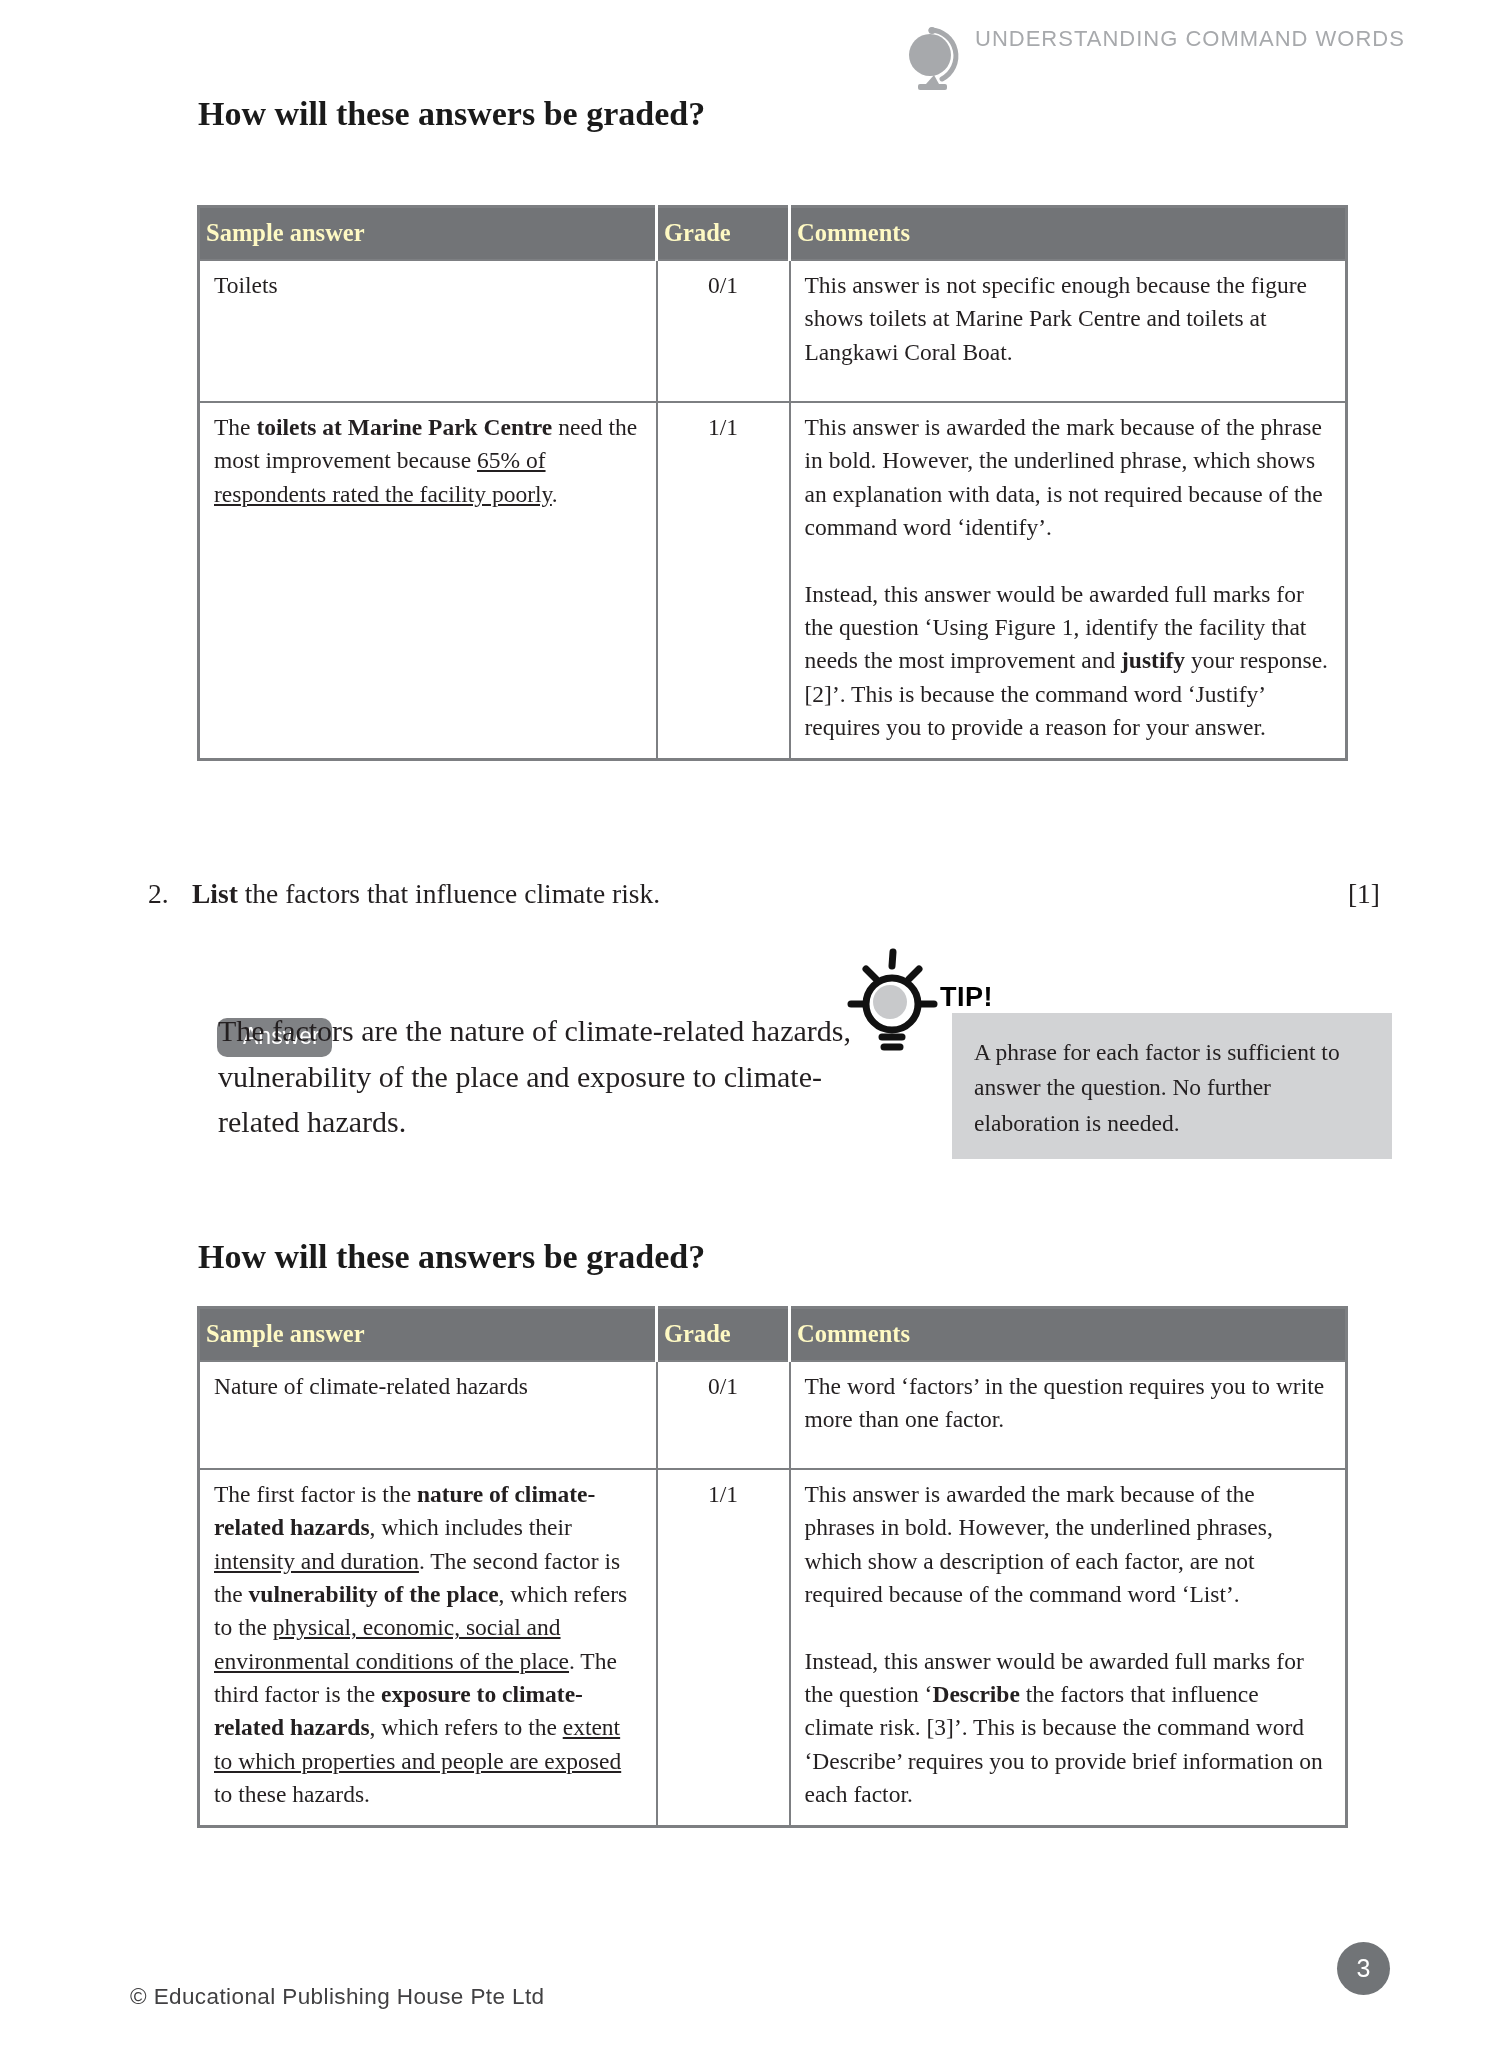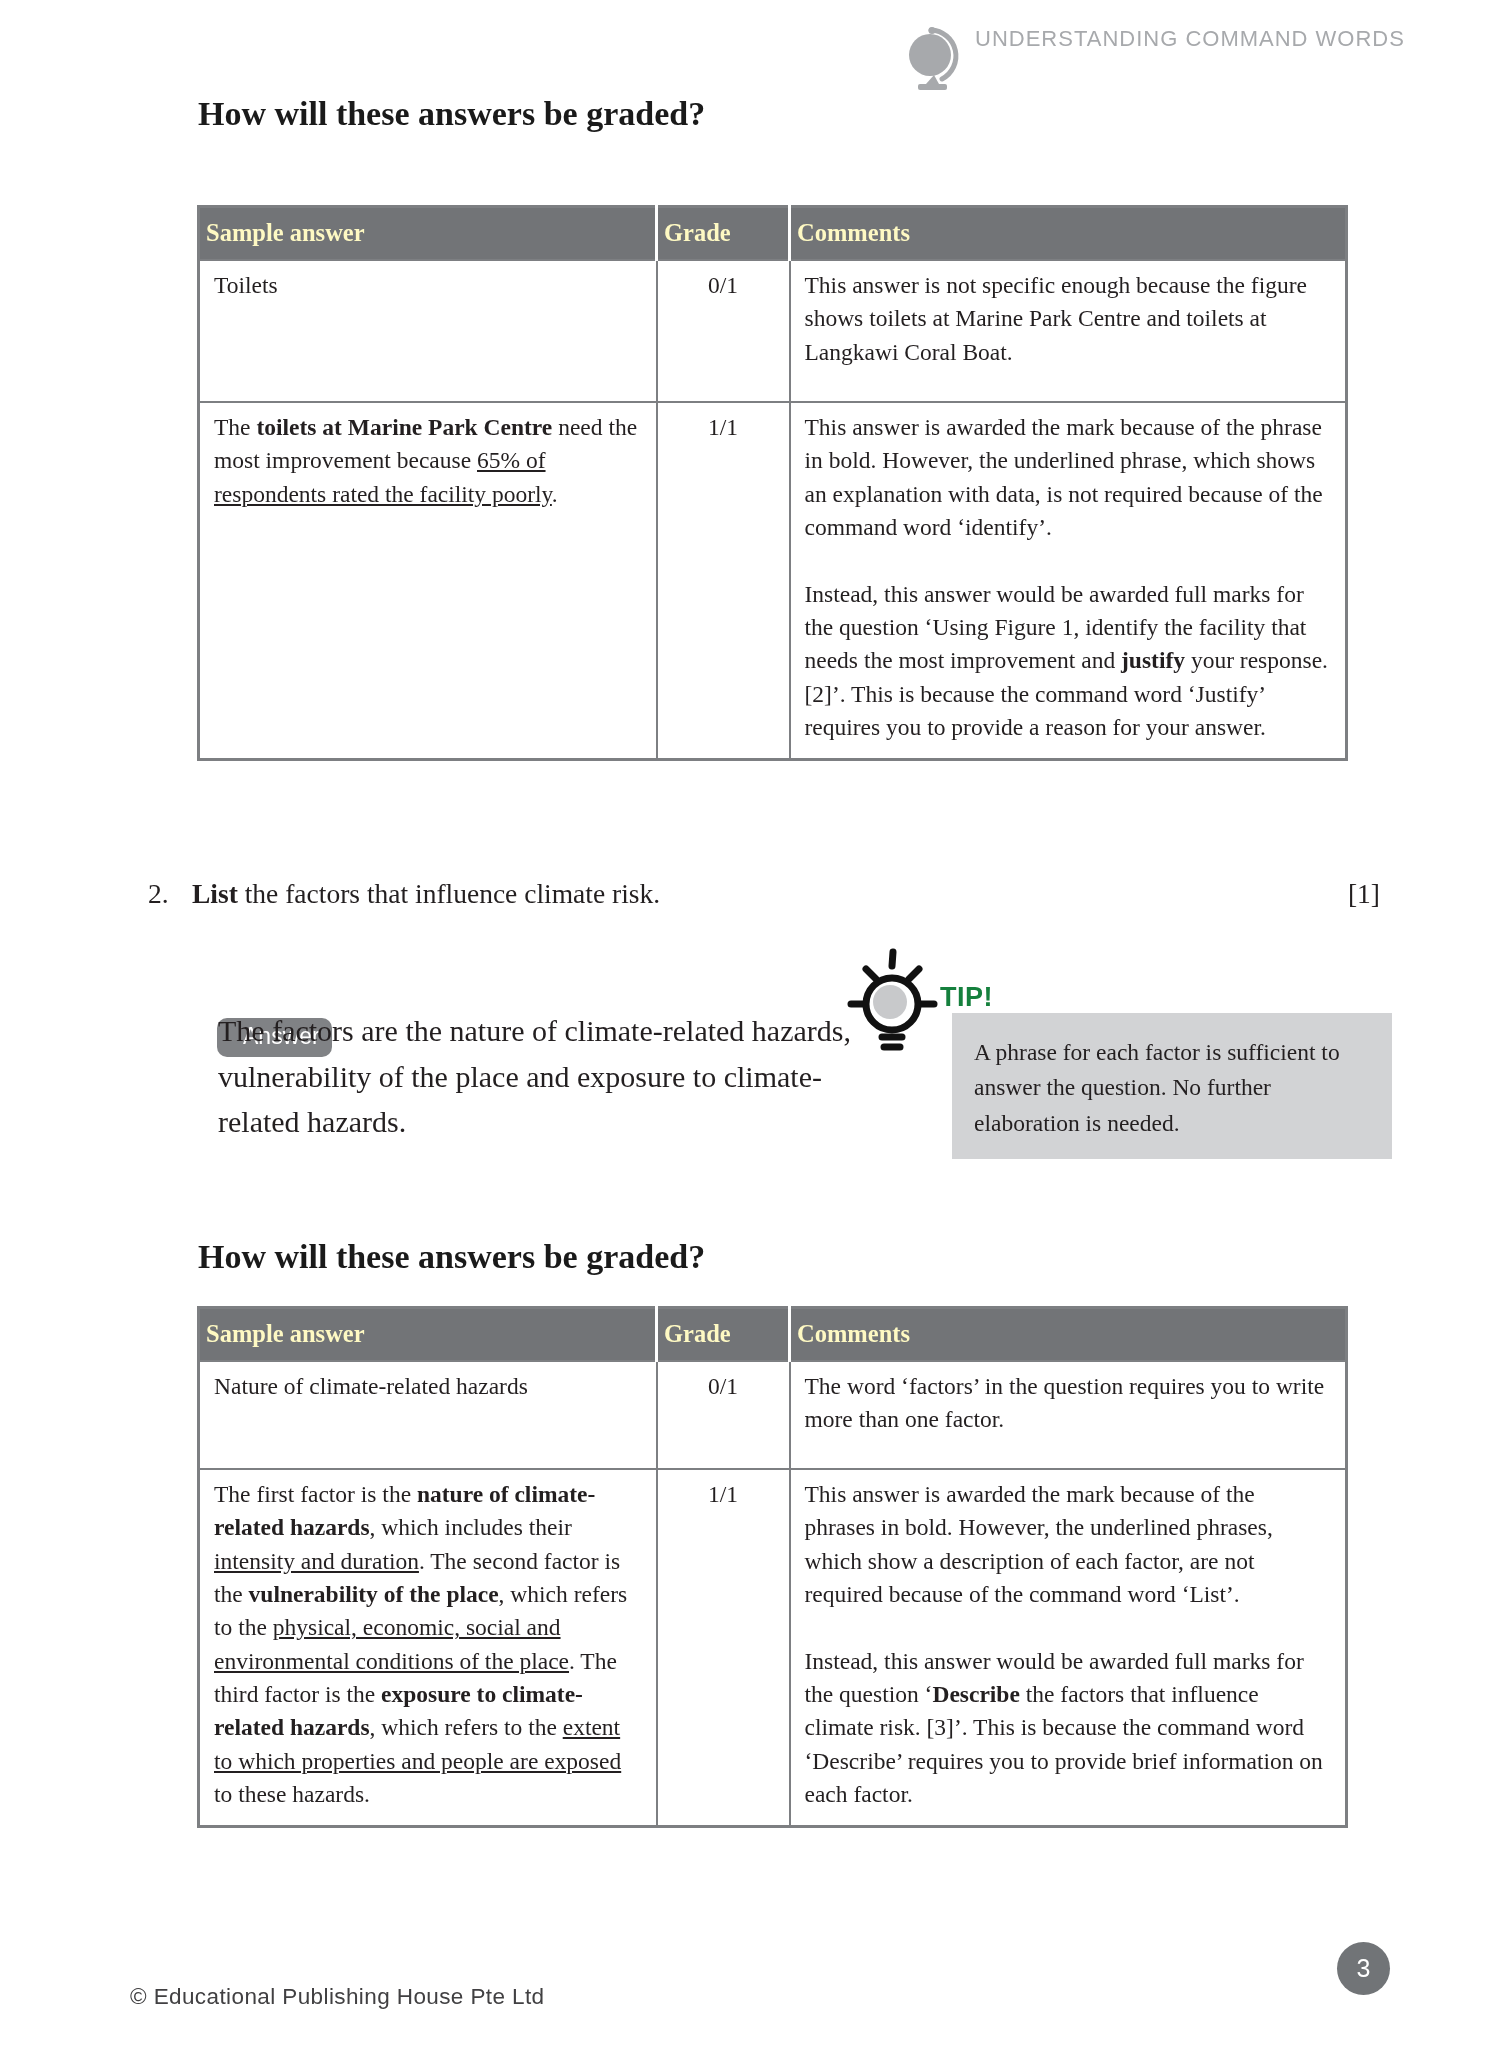--- a/index.html
+++ b/index.html
@@ -62,21 +62,21 @@
     background:var(--badge_bg, #808285); color:#fff;
     font-family:"Liberation Sans", sans-serif; font-size:23px;
     padding:5px 12px 7px 26px; border-radius:10px;
   }
   .answer-text { position:absolute; left:218px; top:1008px; width:655px; font-size:30px; line-height:1.52; }
 
   
   .tip-bulb { position:absolute; left:846px; top:946px; z-index:2; }
   .tip-label {
     position:absolute; left:940px; top:982px; z-index:2;
-    font-family:"Liberation Sans", sans-serif; font-weight:bold; font-size:27px; letter-spacing:0.5px; color:#15803d;
+    font-family:"Liberation Sans", sans-serif; font-weight:bold; font-size:27px; letter-spacing:0.5px; color:#000000;
   }
   .tip-box {
     position:absolute; left:952px; top:1013px; z-index:1;
     width:440px; min-height:138px; box-sizing:border-box;
     background:var(--tip_box_bg, #d2d3d5);
     padding:22px 20px 18px 22px;
     font-size:23.5px; line-height:1.5;
   }
 
   

